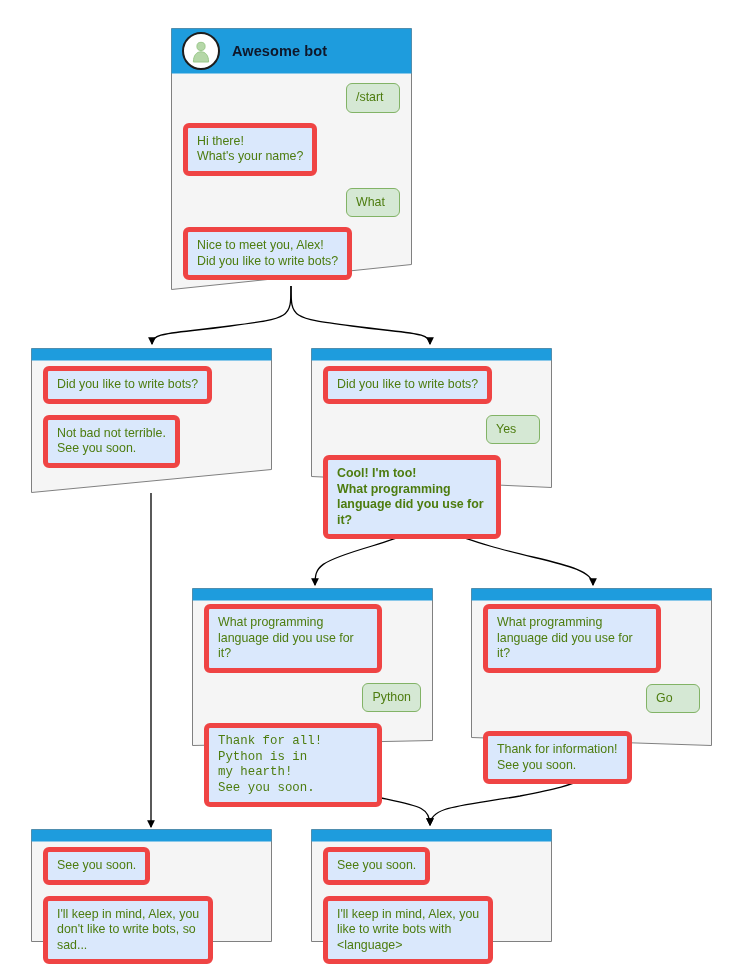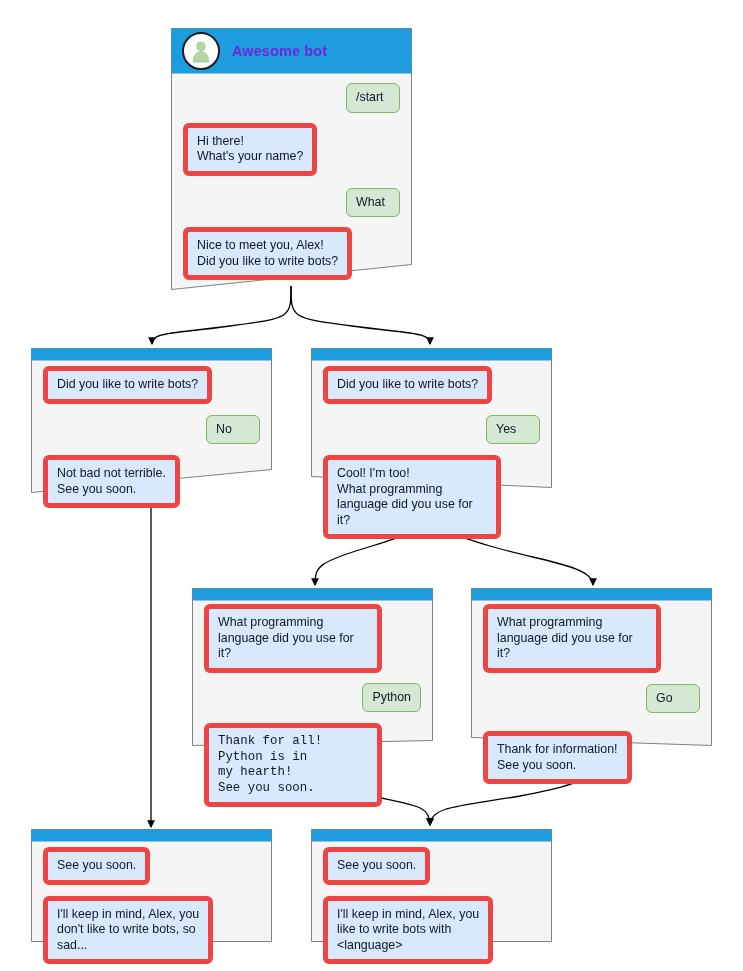--- a/index.html
+++ b/index.html
@@ -76,21 +76,21 @@
     display: flex;
     align-items: center;
     justify-content: center;
     flex: 0 0 auto;
     box-sizing: border-box;
   }
   .avatar svg { display: block; }
 
   .bot-title {
     margin-left: 12px;
-    color: #6d28d9;
+    color: #0f172a;
     font-size: 14.5px;
     font-weight: bold;
     letter-spacing: .1px;
     white-space: nowrap;
   }
 
   .chat {
     position: relative;
     padding: 10px 12px 10px 12px;
     box-sizing: border-box;
@@ -100,21 +100,21 @@
     display: flex;
     margin-bottom: 10px;
   }
   .row.left  { justify-content: flex-start; }
   .row.right { justify-content: flex-end;  }
   .row:last-child { margin-bottom: 16px; }
 
   .bubble {
     font-size: 12.4px;
     line-height: 15.5px;
-    color: #0f172a;
+    color: #4d7c0f;
     border-radius: 6px;
     padding: 6px 9px;
     box-sizing: border-box;
     white-space: pre-line;
     max-width: 82%;
   }
   .bubble.bot {
     background: #dae8fc;
     border: 5px solid #ef4444;
   }
@@ -190,23 +190,20 @@
     <svg class="node-shape" viewBox="0 0 241 145" preserveAspectRatio="none">
       <path d="M 0.5,0.5 L 240.5,0.5 L 240.5,121.5 L 0.5,144.5 Z" fill="#f5f5f5" stroke="#808080" stroke-width="1"></path>
       <path d="M 0.5,0.5 L 240.5,0.5 L 240.5,12.5 L 0.5,12.5 Z" fill="#1e9cdd" stroke="none"></path>
     </svg>
     <div class="node-content">
       <div class="titlebar slim"></div>
       <div class="chat" style="padding-top:6px;">
         <div class="row left">
           <div class="bubble bot">Did you like to write bots?</div>
         </div>
-        <div class="row right" style="margin-top:11px;">
-          <div class="bubble user">No</div>
-        </div>
         <div class="row left" style="margin-top:11px;">
           <div class="bubble bot">Not bad not terrible.
 See you soon.</div>
         </div>
       </div>
     </div>
   </div>
 
   <div class="node" style="left:311px; top:348px; width:241px; height:140px;">
     <svg class="node-shape" viewBox="0 0 241 140" preserveAspectRatio="none">
@@ -215,21 +212,21 @@
     </svg>
     <div class="node-content">
       <div class="titlebar slim"></div>
       <div class="chat" style="padding-top:6px;">
         <div class="row left">
           <div class="bubble bot">Did you like to write bots?</div>
         </div>
         <div class="row right" style="margin-top:11px;">
           <div class="bubble user">Yes</div>
         </div>
-        <div class="row left" style="margin-top:11px;">
+        <div class="row left" style="margin-top:11px;font-weight:bold;">
           <div class="bubble bot">Cool! I'm too!
 What programming
 language did you use for it?</div>
         </div>
       </div>
     </div>
   </div>
 
   <div class="node" style="left:192px; top:588px; width:241px; height:158px;">
     <svg class="node-shape" viewBox="0 0 241 158" preserveAspectRatio="none">

